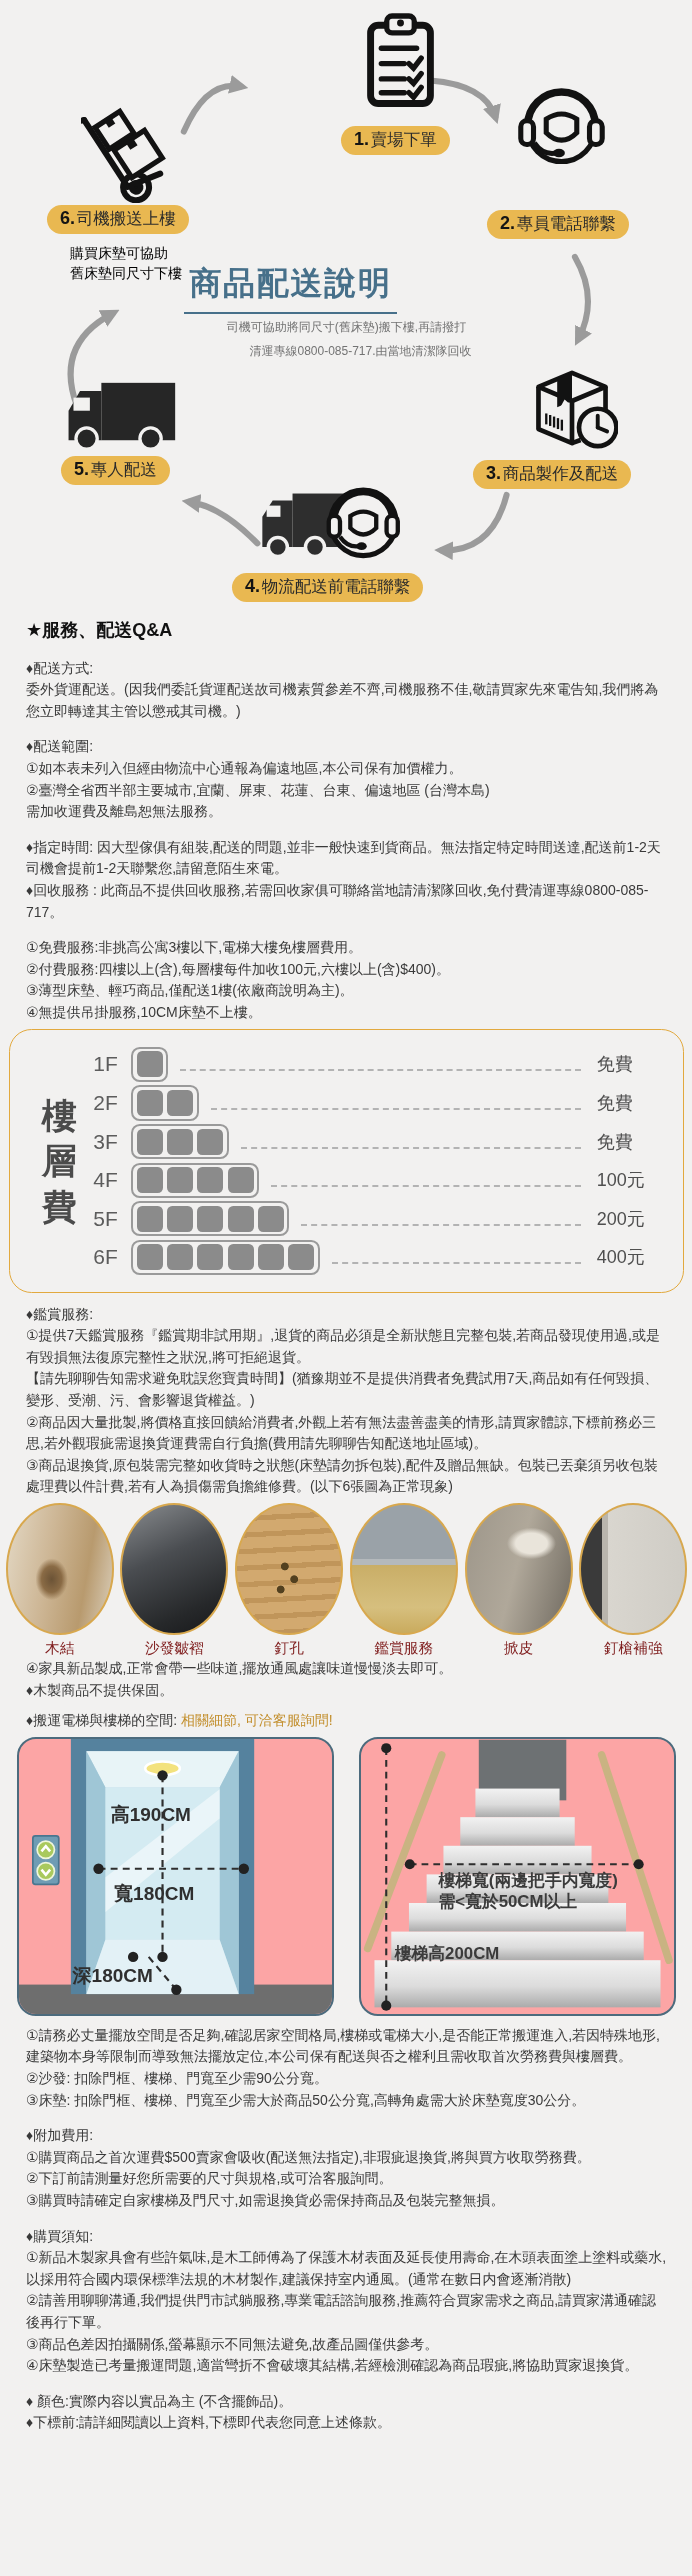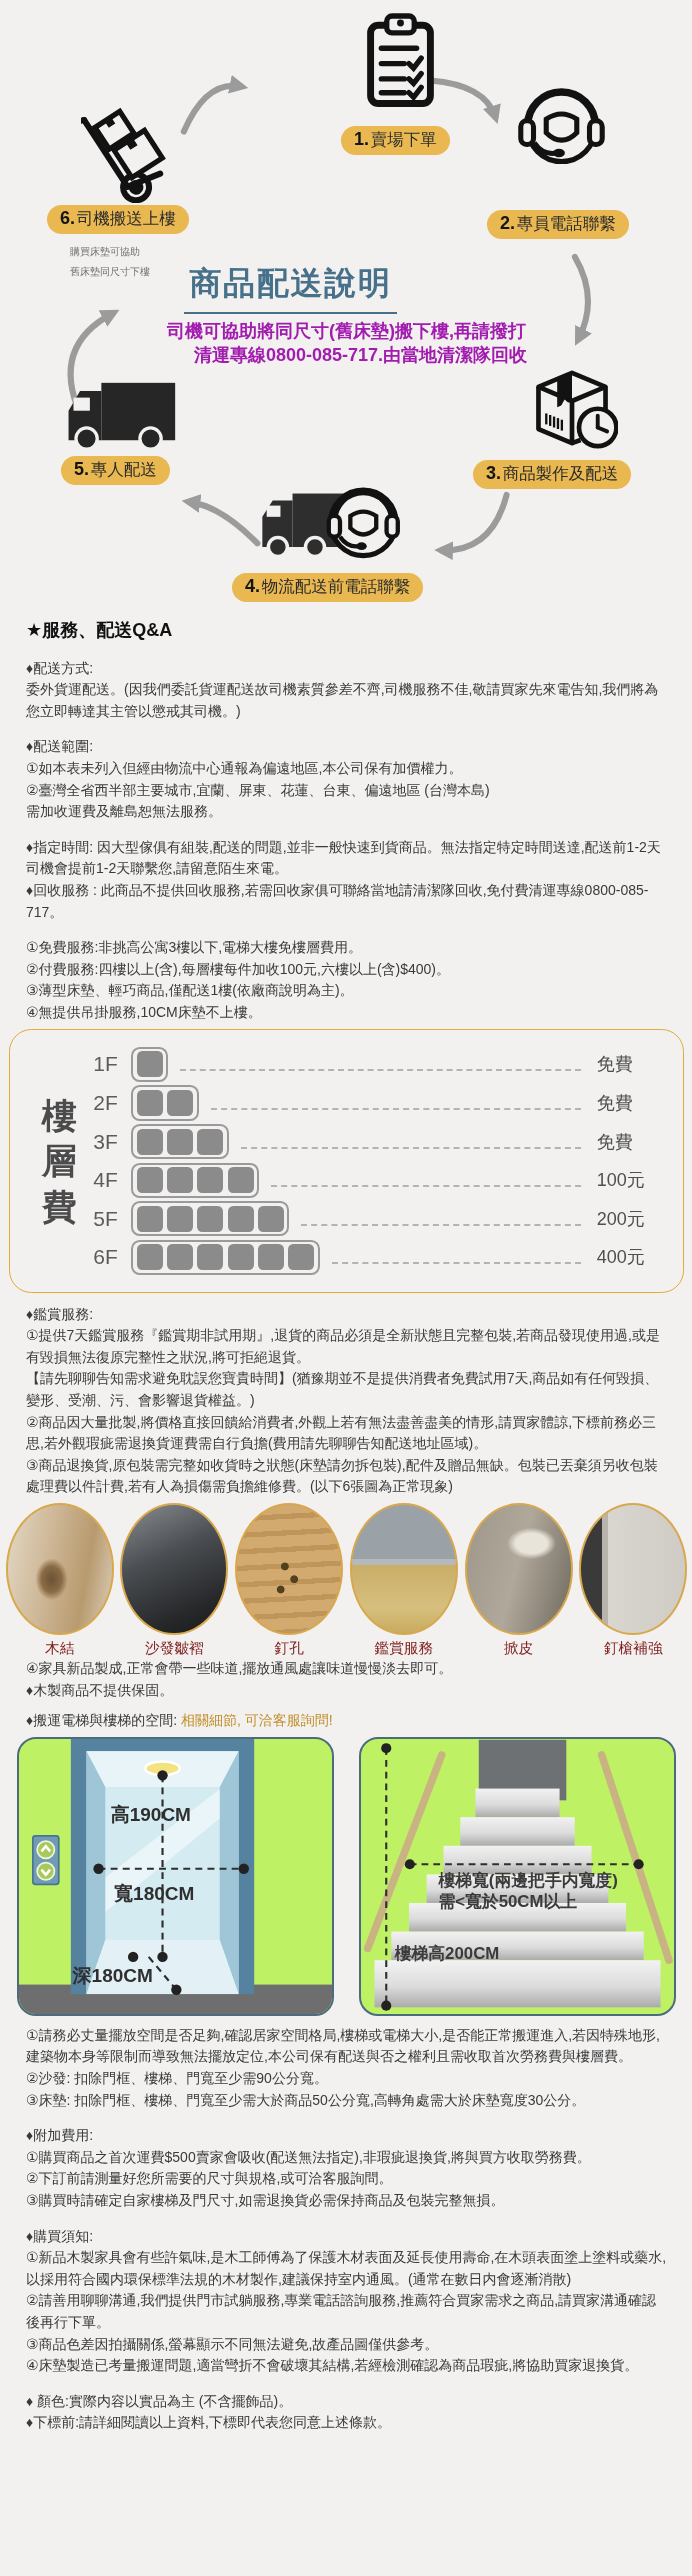--- a/index.html
+++ b/index.html
@@ -12,29 +12,29 @@
   
   .flow{position:relative;width:693px;height:610px;}
   .flow .abs{position:absolute;}
   .pill{
     display:inline-flex;align-items:baseline;gap:1.7px;
     background:#e9b851;border-radius:865px;padding:2.6px 13px 4.3px;
     white-space:nowrap;
   }
   .pill-num{font-weight:800;font-size:18px;color:#141414;}
   .pill-label{font-size:16.5px;color:#2b2b2b;}
-  .flow-note{font-size:10px;color:#737373;padding-left:22px;}
+  .flow-note{font-size:14px;color:#000000;padding-left:22px;}
   .main-title{
     width:581px;text-align:center;
     font-size:32px;font-weight:bold;color:#47708a;letter-spacing:1.7px;
   }
   .main-title .tline{
     display:inline-block;border-bottom:2.6px solid #47708a;padding:0 5.2px 6px;
   }
-  .subtitle{width:693px;text-align:center;font-size:18px;color:#a21caf;font-weight:bold;}
+  .subtitle{width:693px;text-align:center;font-size:12px;color:#737373;}
   .arrows{position:absolute;left:0;top:0;}
   
   .content{padding:0 26px;font-size:14px;line-height:21.6px;}
   .qa-heading{font-size:18px;line-height:21.6px;font-weight:bold;color:#111;margin:10.4px 0 15.6px;}
   .para{margin:0;}
   .gap{height:14px;}
   .gap-s{height:8.7px;}
   
   .floor-chart{
     margin:5.2px 8.7px 10.4px;border:1.7px solid #e2a93e;border-radius:22.5px;
@@ -73,21 +73,21 @@
       repeating-linear-gradient(177deg,#d2a96f 0 11.3px,#c0955a 11.3px 16.5px);}
   .ov4{background:linear-gradient(180deg,#9aa2a8 0 42%,#b4b9bc 42% 47%,#c9ae67 47%,#d6bf7e 80%,#c9ab5e);}
   .ov5{background:
       radial-gradient(ellipse 35px 22.5px at 62% 30%, #e9e4da 0 45%, transparent 70%),
       linear-gradient(105deg,#9d968a,#b0a89a 48%,#6f695f);}
   .ov6{background:linear-gradient(90deg,#3a3a3a 0 20%,#b9b5ad 20% 26%,#d9d6cf 26%,#cfccc5);}
   .highlight{color:#c28e2b;}
   
   .diagrams{display:flex;justify-content:space-between;padding:5.2px 17.3px 0;}
   .diagram-box{
-    width:313px;height:275px;background:#bef264;
+    width:313px;height:275px;background:#fca5a5;
     border:2.2px solid #4c6b7d;border-radius:19px;overflow:hidden;
   }
   .footer-pad{height:17.3px;}
 </style>
 </head>
 <body>
 
 <div class="flow">
 
   <svg class="arrows" width="693" height="610" viewBox="0 0 800 705">

